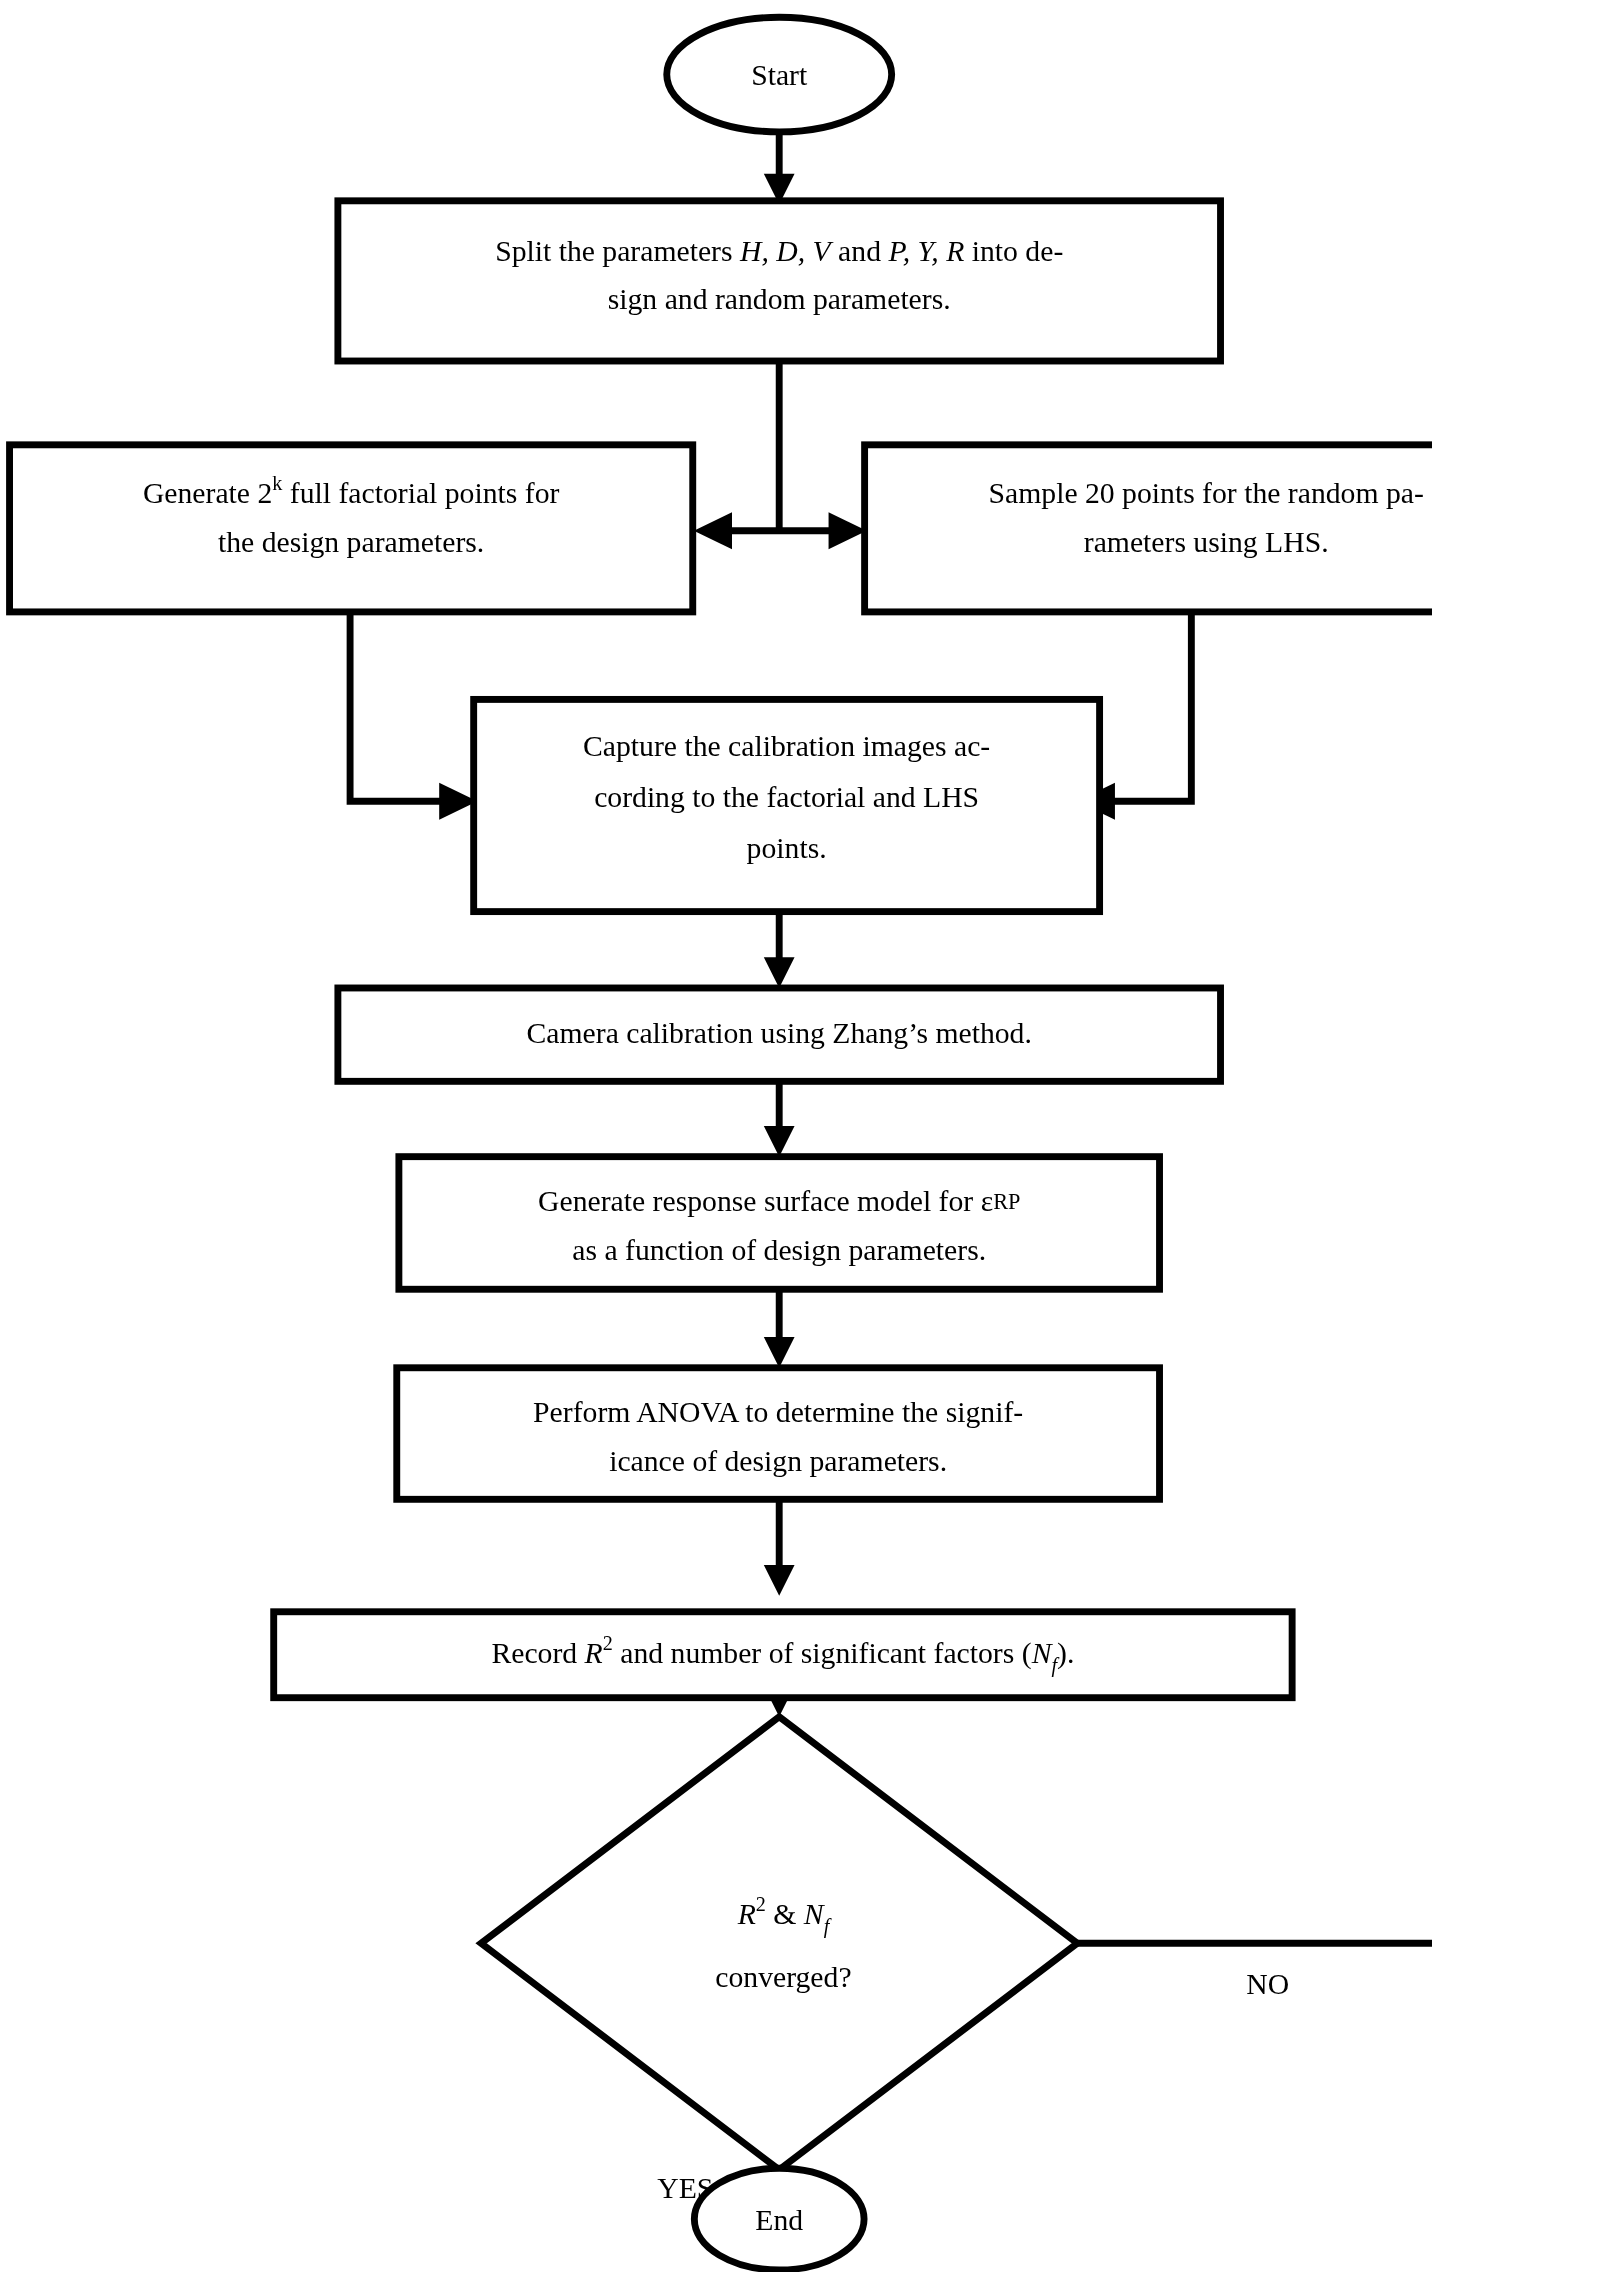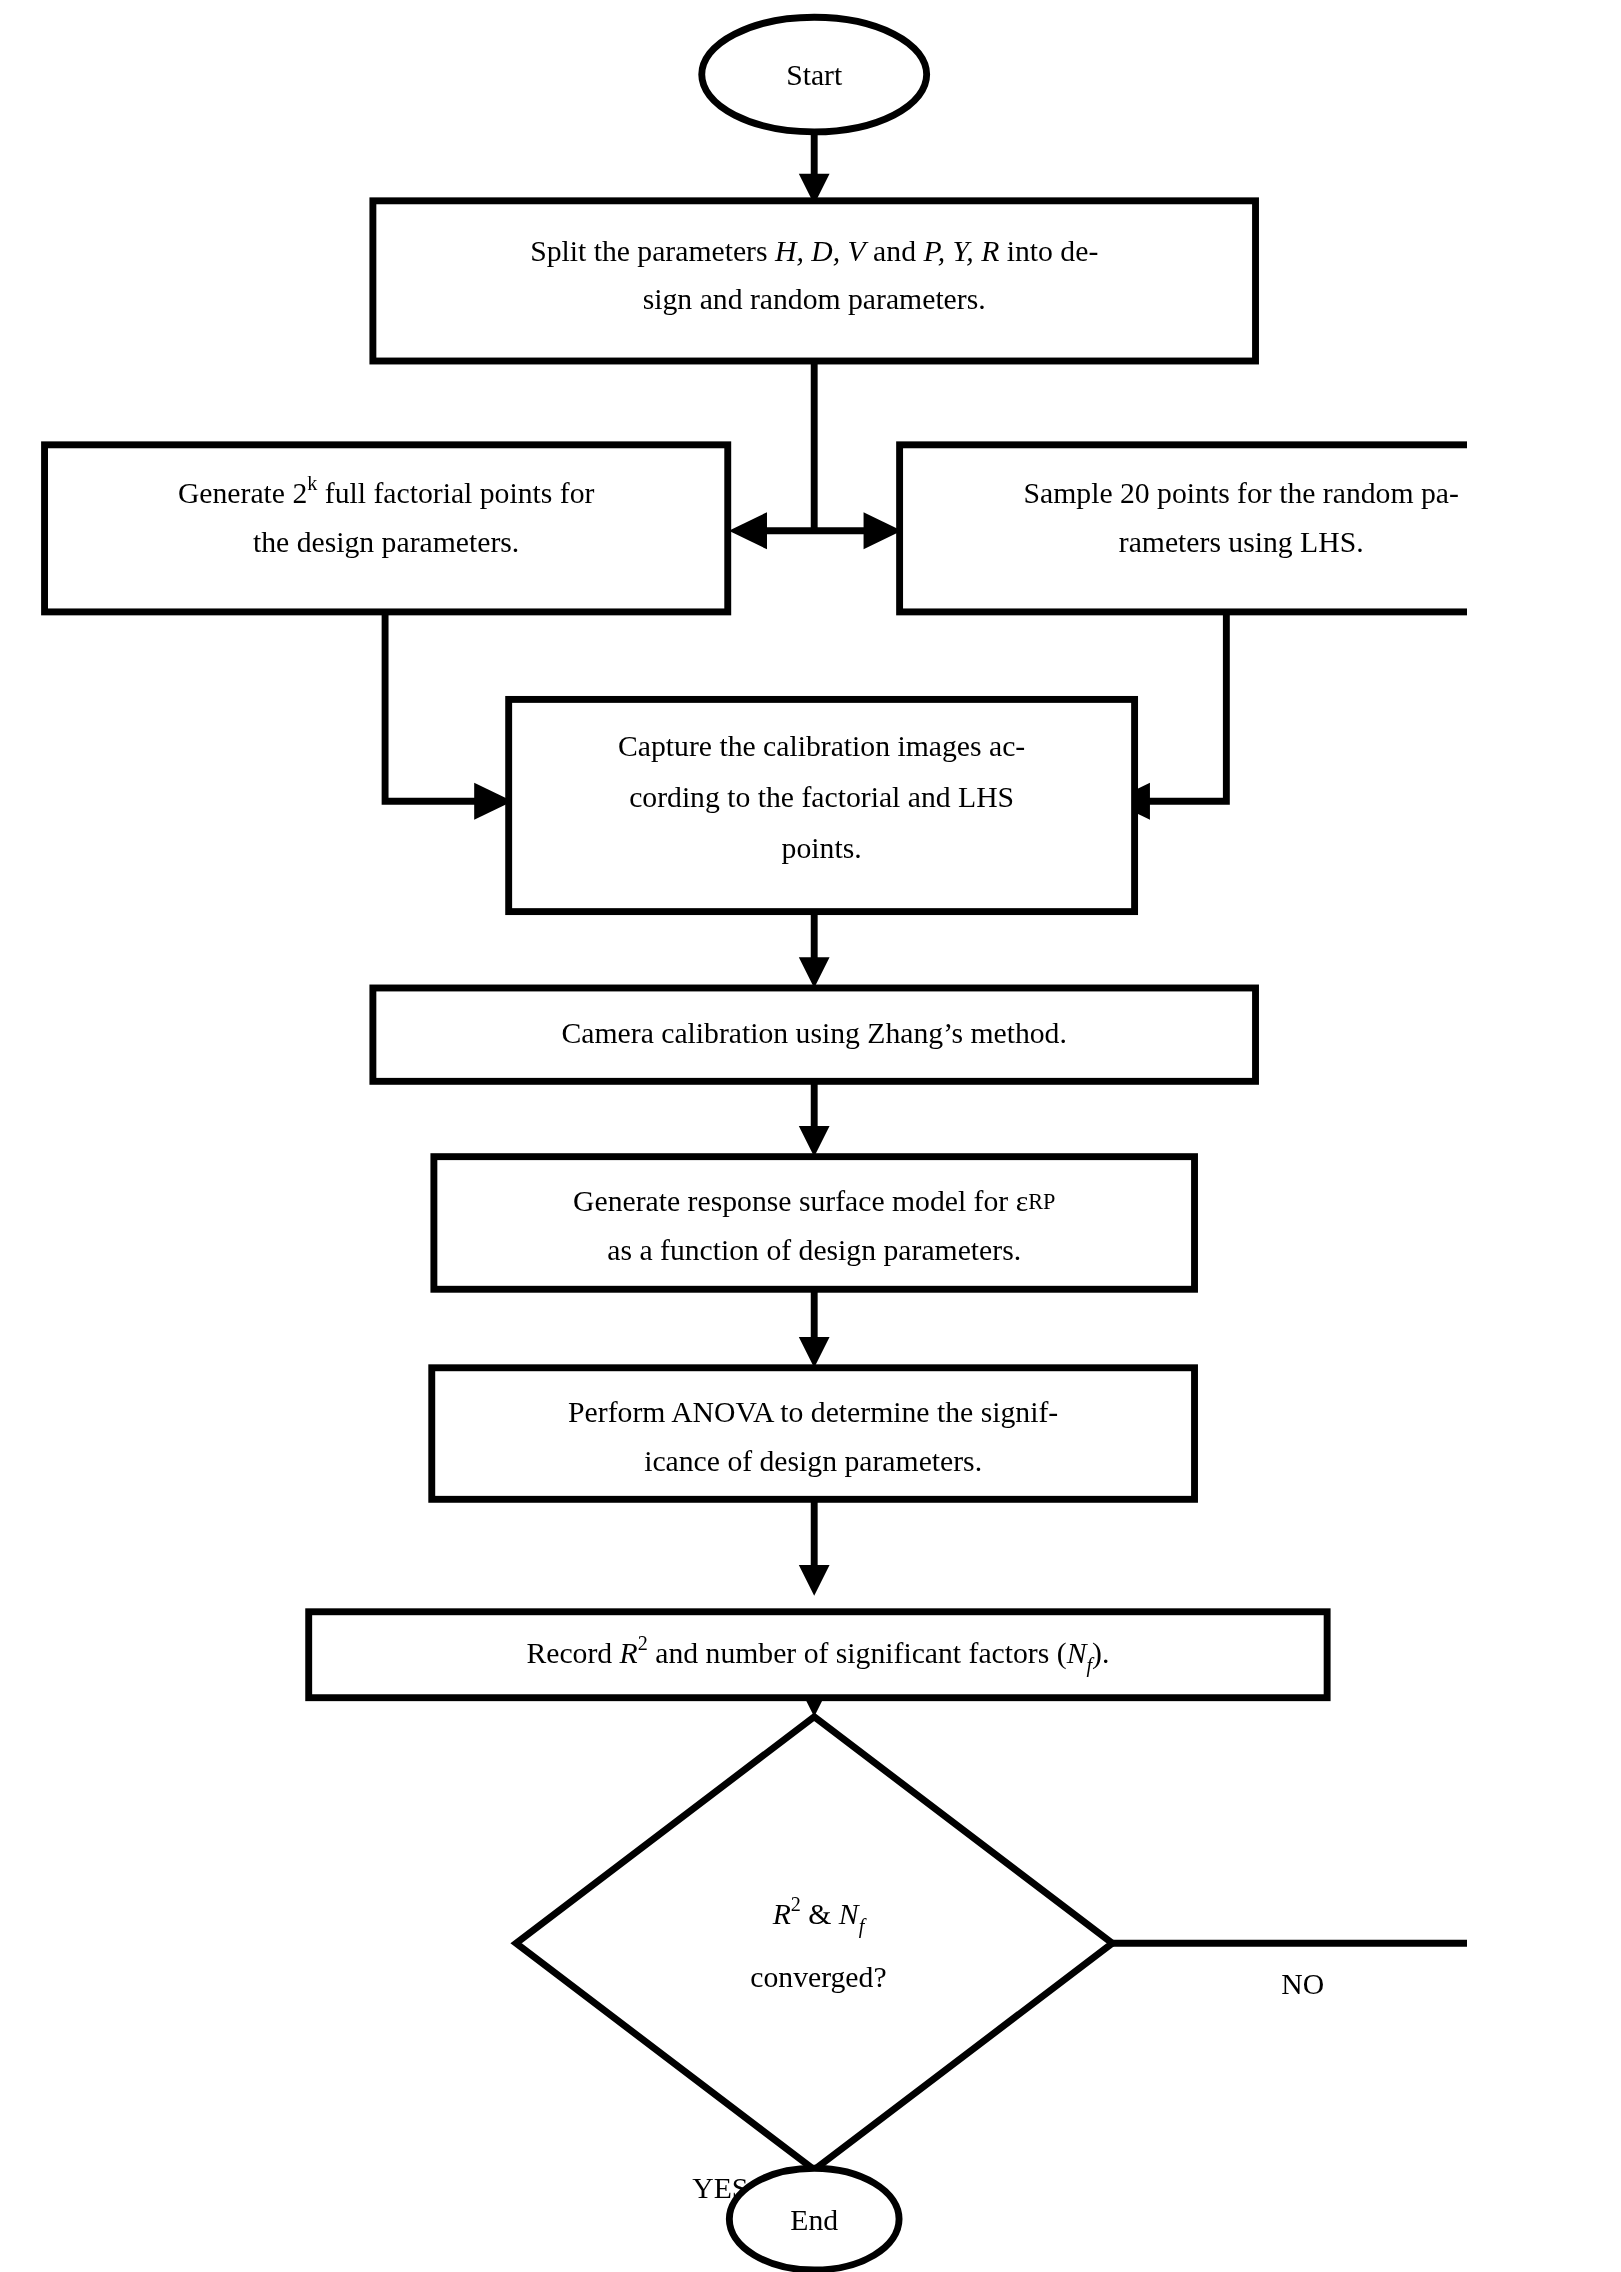--- a/index.html
+++ b/index.html
@@ -6,21 +6,20 @@
     margin: 0;
     padding: 0;
     background: #ffffff;
   }
   #stage {
     position: relative;
     width: 1432px;
     height: 2273px;
     background: #ffffff;
     overflow: hidden;
-    margin-left: 35px;
   }
   svg.flow {
     display: block;
     width: 1621px;
     height: 2273px;
   }
   .shape-stroke {
     fill: #ffffff;
     stroke: #000000;
     stroke-width: 13;

